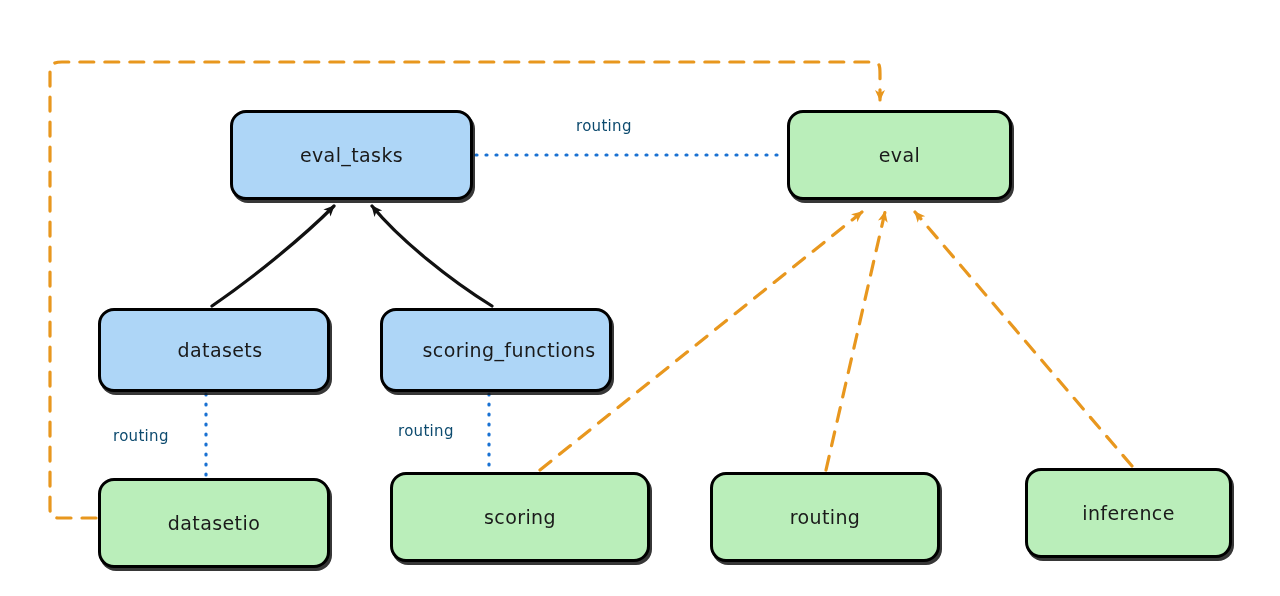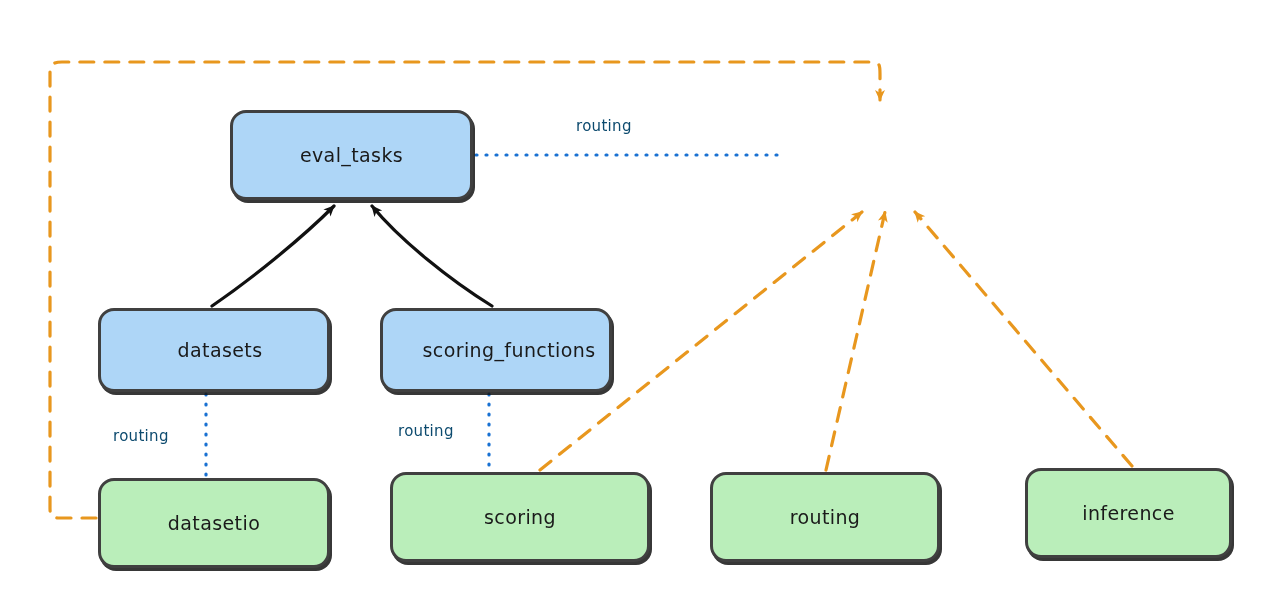--- a/index.html
+++ b/index.html
@@ -24,21 +24,21 @@
     position: absolute;
     left: 0;
     top: 0;
     width: 1280px;
     height: 596px;
     pointer-events: none;
   }
   .node {
     position: absolute;
     box-sizing: border-box;
-    border: 3px solid #404040;
+    border: 3px solid #000000;
     border-radius: 16px;
     display: flex;
     align-items: center;
     justify-content: center;
     font-size: 19px;
     color: #1a1a1a;
     letter-spacing: 0.4px;
     box-shadow: 2px 3px 0 rgba(20,20,20,0.85);
   }
   .node.blue { background: #aed6f7; }
@@ -80,20 +80,23 @@
     <path d="M 96 518 L 58 518 C 50 518, 50 514, 50 506 L 50 72 C 50 64, 54 62, 62 62 L 872 62 C 880 62, 880 66, 880 74 L 880 100" fill="none" stroke="#e8971e" stroke-width="3.2" stroke-linecap="round" stroke-dasharray="14 11" marker-end="url(#arrow-orange)"></path>
     <path d="M 540 470 L 862 212" fill="none" stroke="#e8971e" stroke-width="3.2" stroke-linecap="round" stroke-dasharray="14 11" marker-end="url(#arrow-orange)"></path>
     <path d="M 826 470 L 885 212" fill="none" stroke="#e8971e" stroke-width="3.2" stroke-linecap="round" stroke-dasharray="14 11" marker-end="url(#arrow-orange)"></path>
     <path d="M 1132 466 L 915 212" fill="none" stroke="#e8971e" stroke-width="3.2" stroke-linecap="round" stroke-dasharray="14 11" marker-end="url(#arrow-orange)"></path>
   </svg>
 
   <div class="node blue" style="left:230px; top:110px; width:243px; height:90px;">
     <span class="node-label">eval_tasks</span>
   </div>
 
+  <div class="node green" style="left:787px; top:110px; width:225px; height:90px;">
+    <span class="node-label">eval</span>
+  </div>
 
   <div class="node blue" style="left:98px; top:308px; width:232px; height:84px;padding-left:12px;">
     <span class="node-label">datasets</span>
   </div>
 
   <div class="node blue" style="left:380px; top:308px; width:232px; height:84px;padding-left:26px;">
     <span class="node-label">scoring_functions</span>
   </div>
 
   <div class="node green" style="left:98px; top:478px; width:232px; height:90px;align-items:center;">

